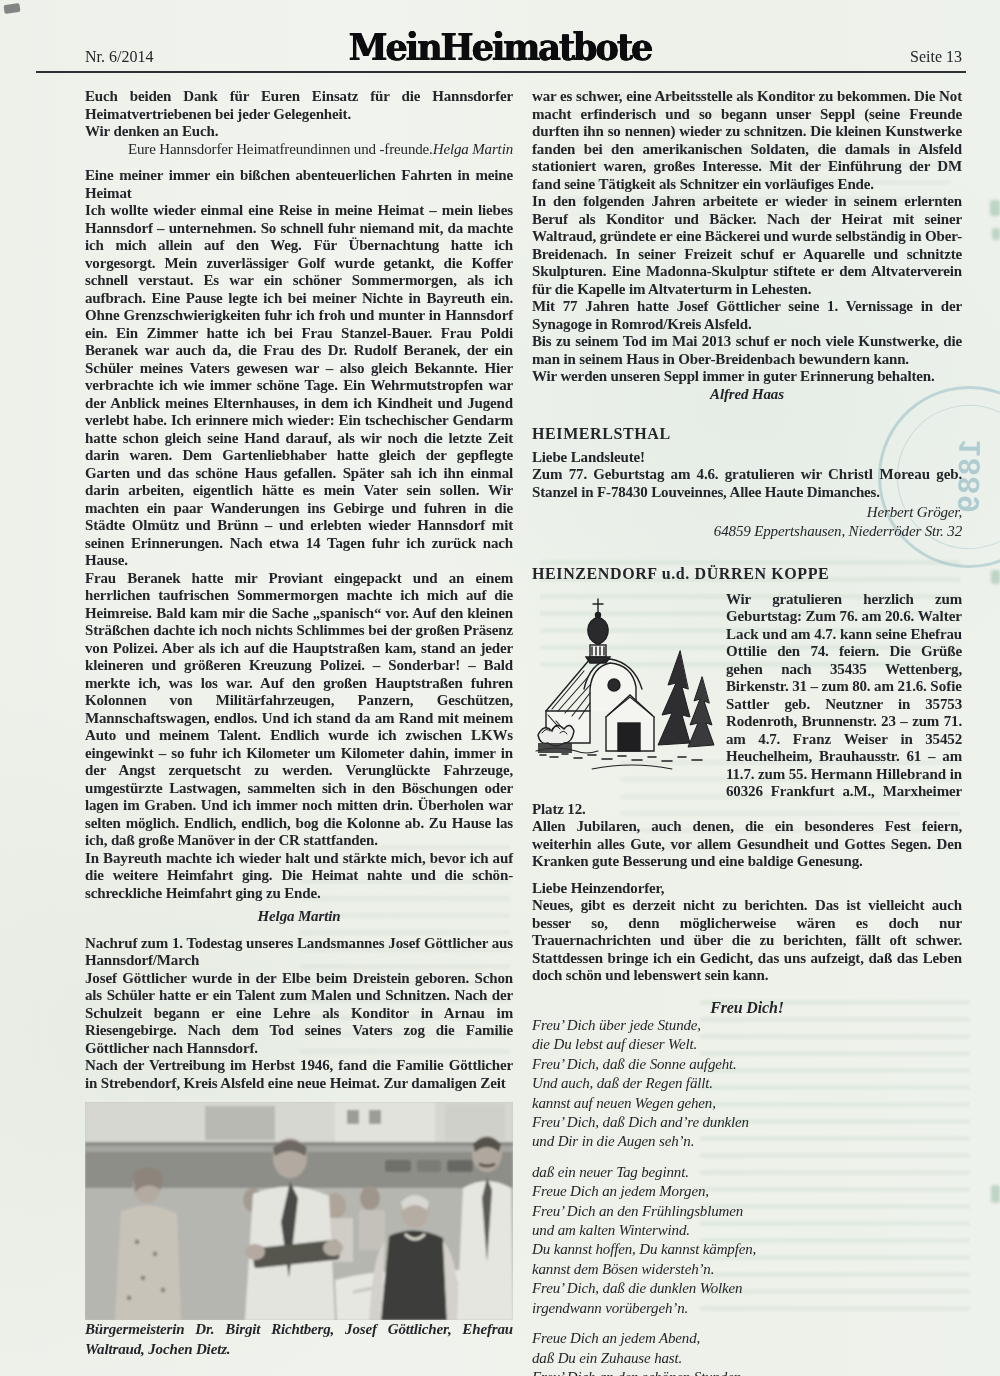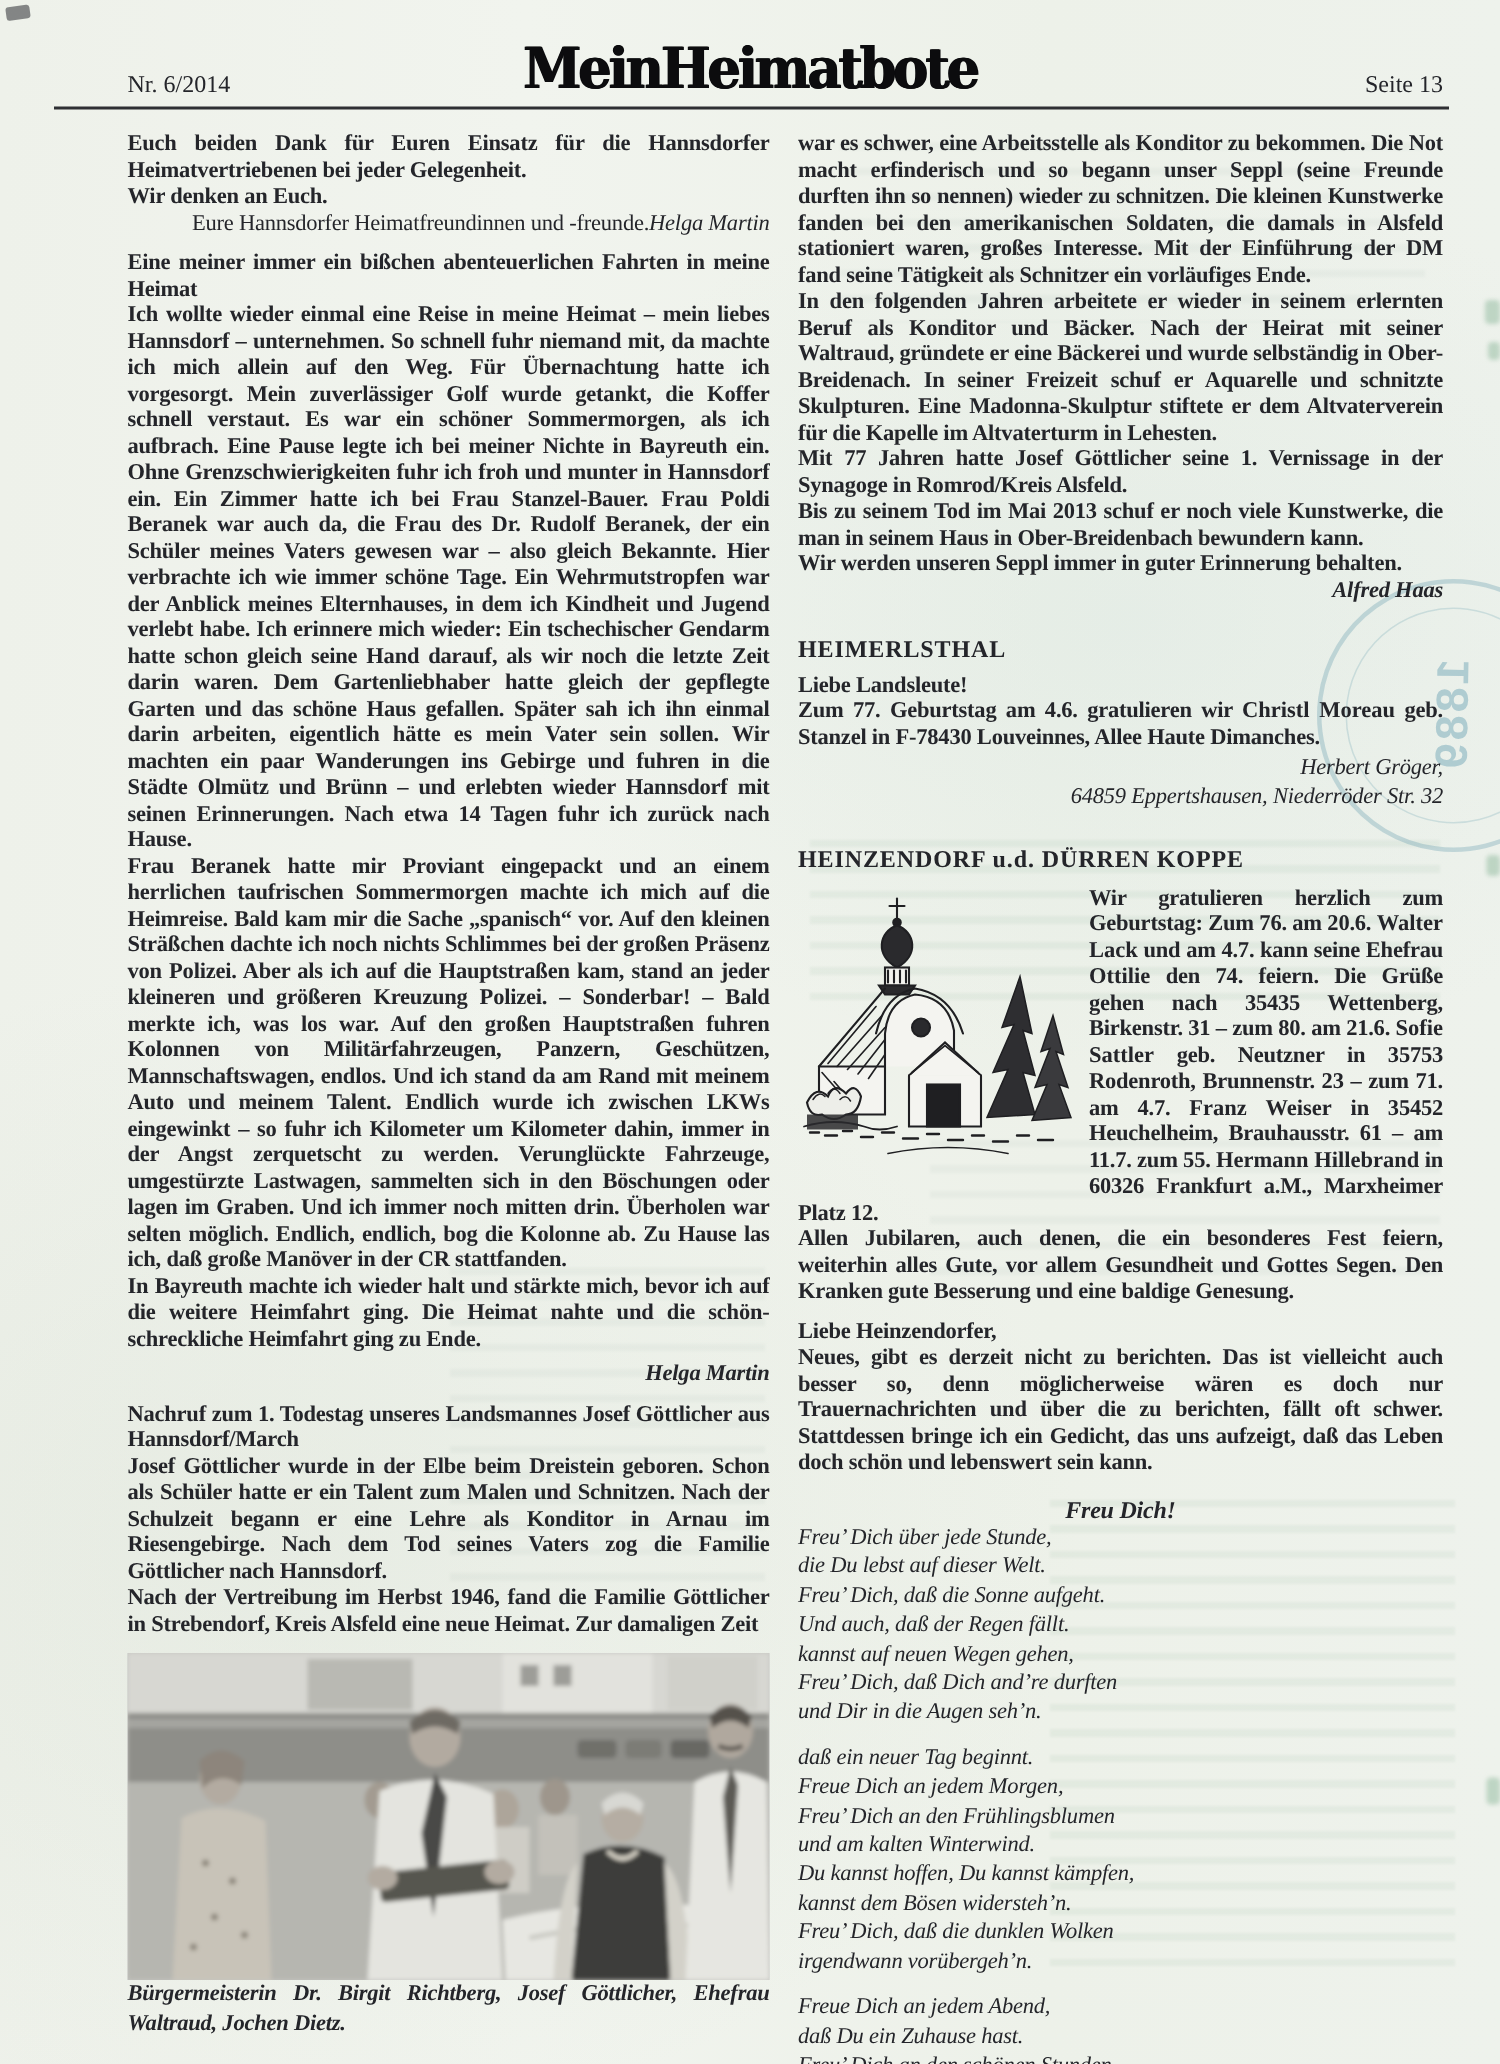--- a/index.html
+++ b/index.html
@@ -26,21 +26,21 @@
   .hdr-rule{position:absolute; left:36px; right:34px; top:71px; height:0; border-top:2px solid #2e2f33;}
   .corner-smudge{position:absolute; left:4px; top:4px; width:16px; height:9px; background:#4a4b4f; opacity:.65; border-radius:2px; transform:rotate(-8deg);}
 
   
   .col{position:absolute; top:88px; font-size:15px; line-height:17.5px; text-align:justify; letter-spacing:-0.15px;}
   .col-left{left:85px; width:428px;}
   .col-right{left:532px; width:430px;}
   .col p{margin:0;font-weight:bold;}
   .gap-s{height:6px;} .gap-m{height:9px;}
   .art-head{font-weight:bold; margin:0;}
-  .sig{ text-align:right; font-style:italic; margin:0;}
+  .sig{ text-align:center; font-style:italic; margin:0;}
   .sig-block{text-align:right; font-style:italic; margin:2px 0 0 0; line-height:19px;}
   .introline{display:flex; justify-content:flex-end;}
   .introline .it{font-style:italic;}
   .sec-head{text-align:left; font-weight:bold; font-size:16px; letter-spacing:0.6px; margin:0;}
   .bold-lead{font-weight:bold; margin:0;}
   b{letter-spacing:0;}
 
   
   .poem-title{text-align:center; font-weight:bold; font-style:italic; font-size:16px; margin:0 0 8px 0;}
   .poem{font-style:italic; text-align:left; line-height:19.4px;}
@@ -263,21 +263,21 @@
 
     <div style="height:14px;"></div>
     <p class="poem-title">Freu Dich!</p>
     <div class="poem">
       <div class="stanza">
           <div class="line">Freu’ Dich über jede Stunde,</div>
           <div class="line">die Du lebst auf dieser Welt.</div>
           <div class="line">Freu’ Dich, daß die Sonne aufgeht.</div>
           <div class="line">Und auch, daß der Regen fällt.</div>
           <div class="line">kannst auf neuen Wegen gehen,</div>
-          <div class="line">Freu’ Dich, daß Dich and’re durften</div>
+          <div class="line">Freu’ Dich, daß Dich and’re dunklen</div>
           <div class="line">und Dir in die Augen seh’n.</div>
         </div>
       <div class="stanza">
           <div class="line">daß ein neuer Tag beginnt.</div>
           <div class="line">Freue Dich an jedem Morgen,</div>
           <div class="line">Freu’ Dich an den Frühlingsblumen</div>
           <div class="line">und am kalten Winterwind.</div>
           <div class="line">Du kannst hoffen, Du kannst kämpfen,</div>
           <div class="line">kannst dem Bösen widersteh’n.</div>
           <div class="line">Freu’ Dich, daß die dunklen Wolken</div>

